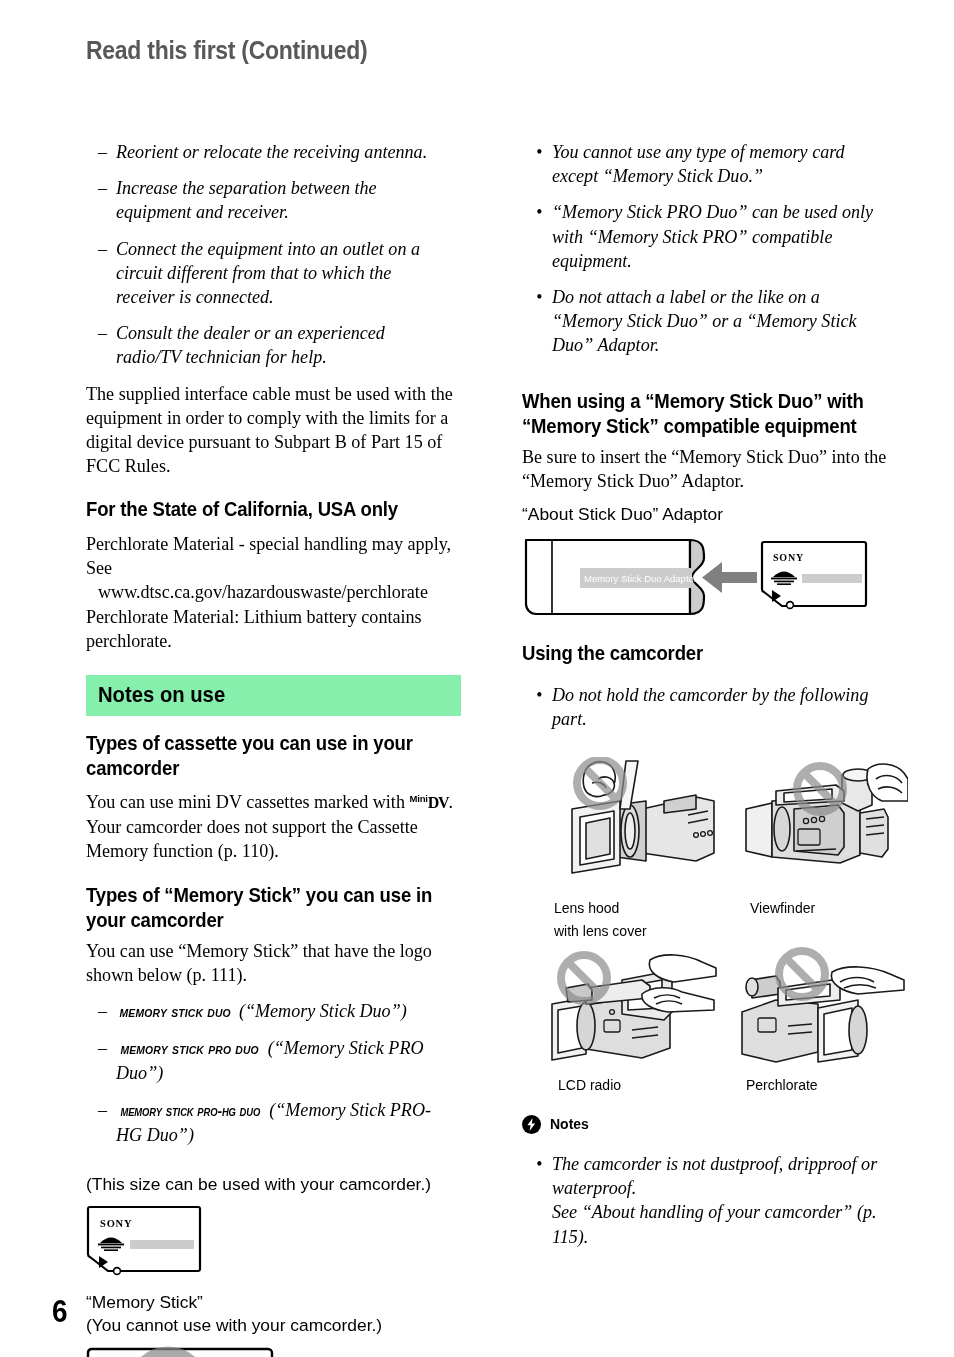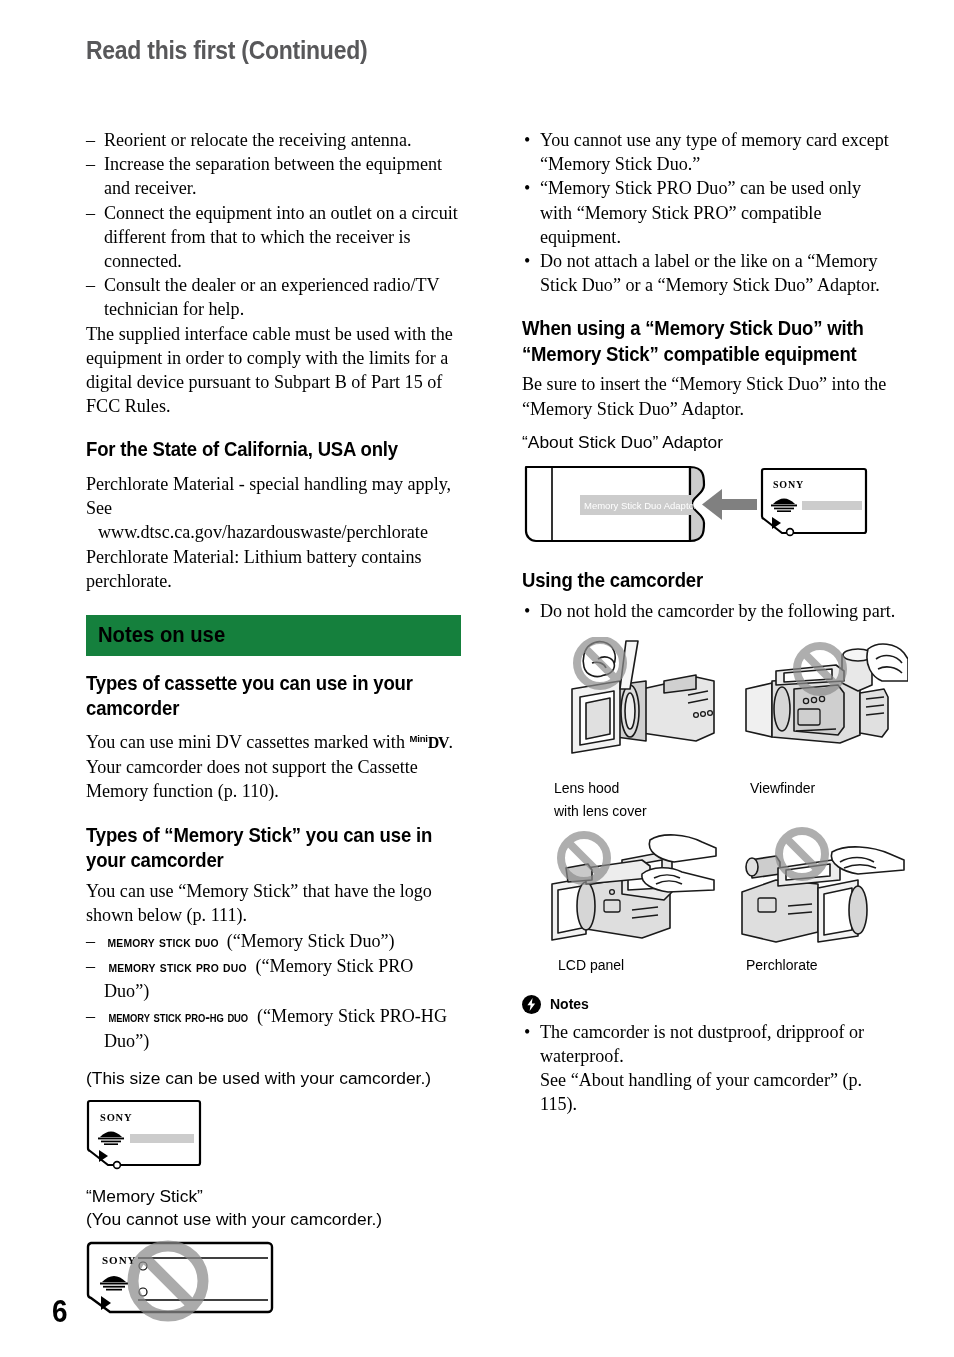--- a/index.html
+++ b/index.html
@@ -66,21 +66,21 @@
     font-size: 20.6px;
     line-height: 25.5px;
     letter-spacing: -0.2px;
     color: #000;
     transform: scaleX(0.9);
     transform-origin: left top;
     width: 111%;
   }
 
   .band {
-    background: #15803d;
+    background: #86efac;
     padding: 7px 0 8px 12px;
     box-sizing: border-box;
     width: 375px;
   }
   .band .band-label {
     font-family: "Liberation Sans Narrow", "Liberation Sans", sans-serif;
     font-weight: bold;
     font-size: 22.5px;
     line-height: 26px;
     color: #000;
@@ -91,21 +91,22 @@
 
   
   .dash-list, .bullet-list {
     list-style: none;
     margin: 0;
     padding: 0;
   }
   .dash-list > li, .bullet-list > li {
     position: relative;
     padding-left: 18px;
-    margin: 0;
+    margin: 12px;
+    font-style: italic;
   }
   .dash-list > li::before {
     content: "\2013";
     position: absolute;
     left: 0;
     top: 0;
   }
   .bullet-list > li::before {
     content: "\2022";
     position: absolute;
@@ -485,21 +486,21 @@
           <path d="M104,18 C116,10 140,12 156,20 L170,26 L170,34 L128,40 C114,38 100,30 104,18 Z"></path>
           <path d="M96,52 C106,44 124,44 136,50 L168,58 L168,68 L122,70 C108,68 94,62 96,52 Z"></path>
           <path d="M108,56 C116,52 126,52 134,56"></path>
           <path d="M110,62 C118,58 128,58 136,62"></path>
         </g>
         <g opacity="0.7">
           <circle cx="38" cy="36" r="23" fill="none" stroke="#8c8c8c" stroke-width="8"></circle>
           <line x1="22" y1="20" x2="54" y2="52" stroke="#8c8c8c" stroke-width="8"></line>
         </g>
       </svg>
-      <span class="lbl lbl-lcd">LCD panel</span>
+      <span class="lbl lbl-lcd">LCD radio</span>
     </div>
 
     <div class="cell">
       <svg class="art" width="176" height="132" viewBox="0 0 176 132">
         <g fill="#e6e6e6" stroke="#1a1a1a" stroke-width="1.6" stroke-linejoin="round">
           <path d="M10,70 L44,58 L86,62 L86,110 L44,120 L10,112 Z" fill="#dedede"></path>
 
           <path d="M86,66 L126,58 L126,114 L86,120 Z" fill="#f2f2f2"></path>
           <path d="M92,72 L120,66 L120,108 L92,113 Z" fill="#ffffff"></path>
           <ellipse cx="126" cy="88" rx="9" ry="24" fill="#d6d6d6"></ellipse>

